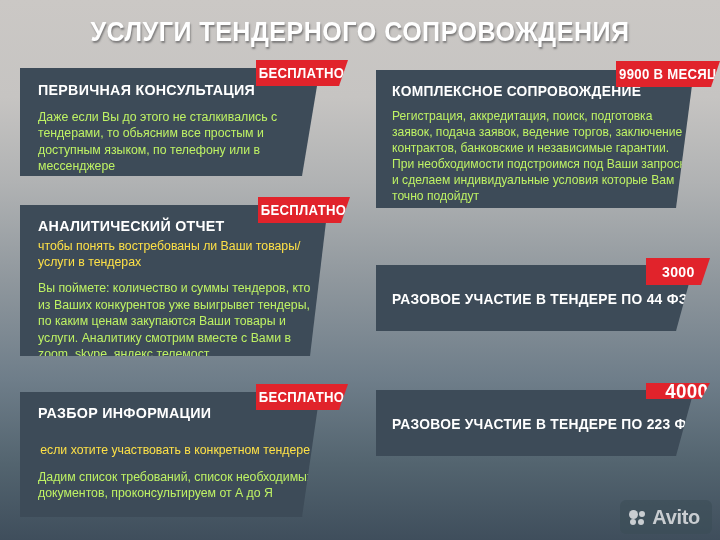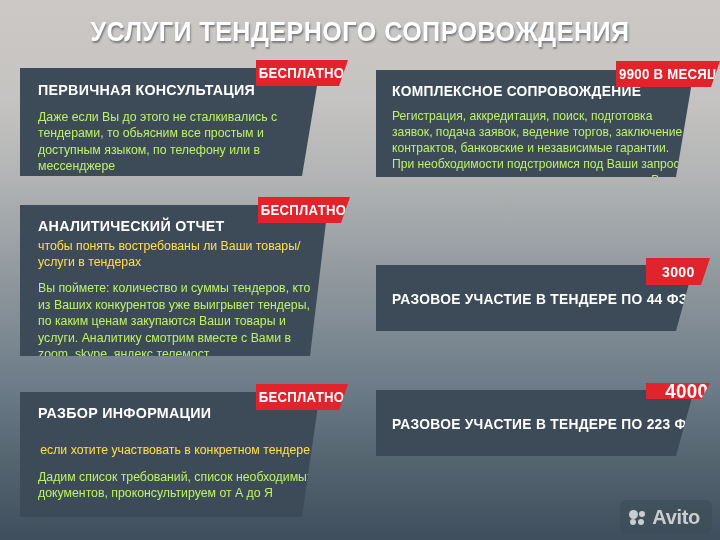--- a/index.html
+++ b/index.html
@@ -75,21 +75,21 @@
     clip-path:polygon(0 0, 100% 0, 0 100%);
   }
   
   #card-consult{left:20px;top:68px;width:300px;height:108px;padding:13px 16px 0 18px;}
   #card-consult .card-head{font-size:15.5px;}
   #card-consult .card-body{font-size:12.3px;margin-top:10px;width:278px;}
 
   #badge-consult{left:256px;top:60px;width:92px;height:26px;font-size:14px;}
   #badge-consult .badge-fold{left:83px;top:26px;}
 
-  #card-complex{left:376px;top:70px;width:318px;height:107px;padding:12px 14px 15px 16px;}
+  #card-complex{left:376px;top:70px;width:318px;height:138px;padding:12px 14px 15px 16px;}
   #card-complex .card-head{font-size:15px;}
   #card-complex .card-body{font-size:12.1px;margin-top:9px;width:300px;}
 
   #badge-complex{left:616px;top:61px;width:104px;height:26px;font-size:14px;}
 
   #card-analytic{left:20px;top:205px;width:308px;height:151px;padding:12px 16px 0 18px;}
   #card-analytic .card-head{font-size:15.5px;}
   #card-analytic .card-sub{font-size:12.3px;margin-top:4px;width:280px;}
   #card-analytic .card-body{font-size:12.3px;margin-top:10px;width:288px;}
 

